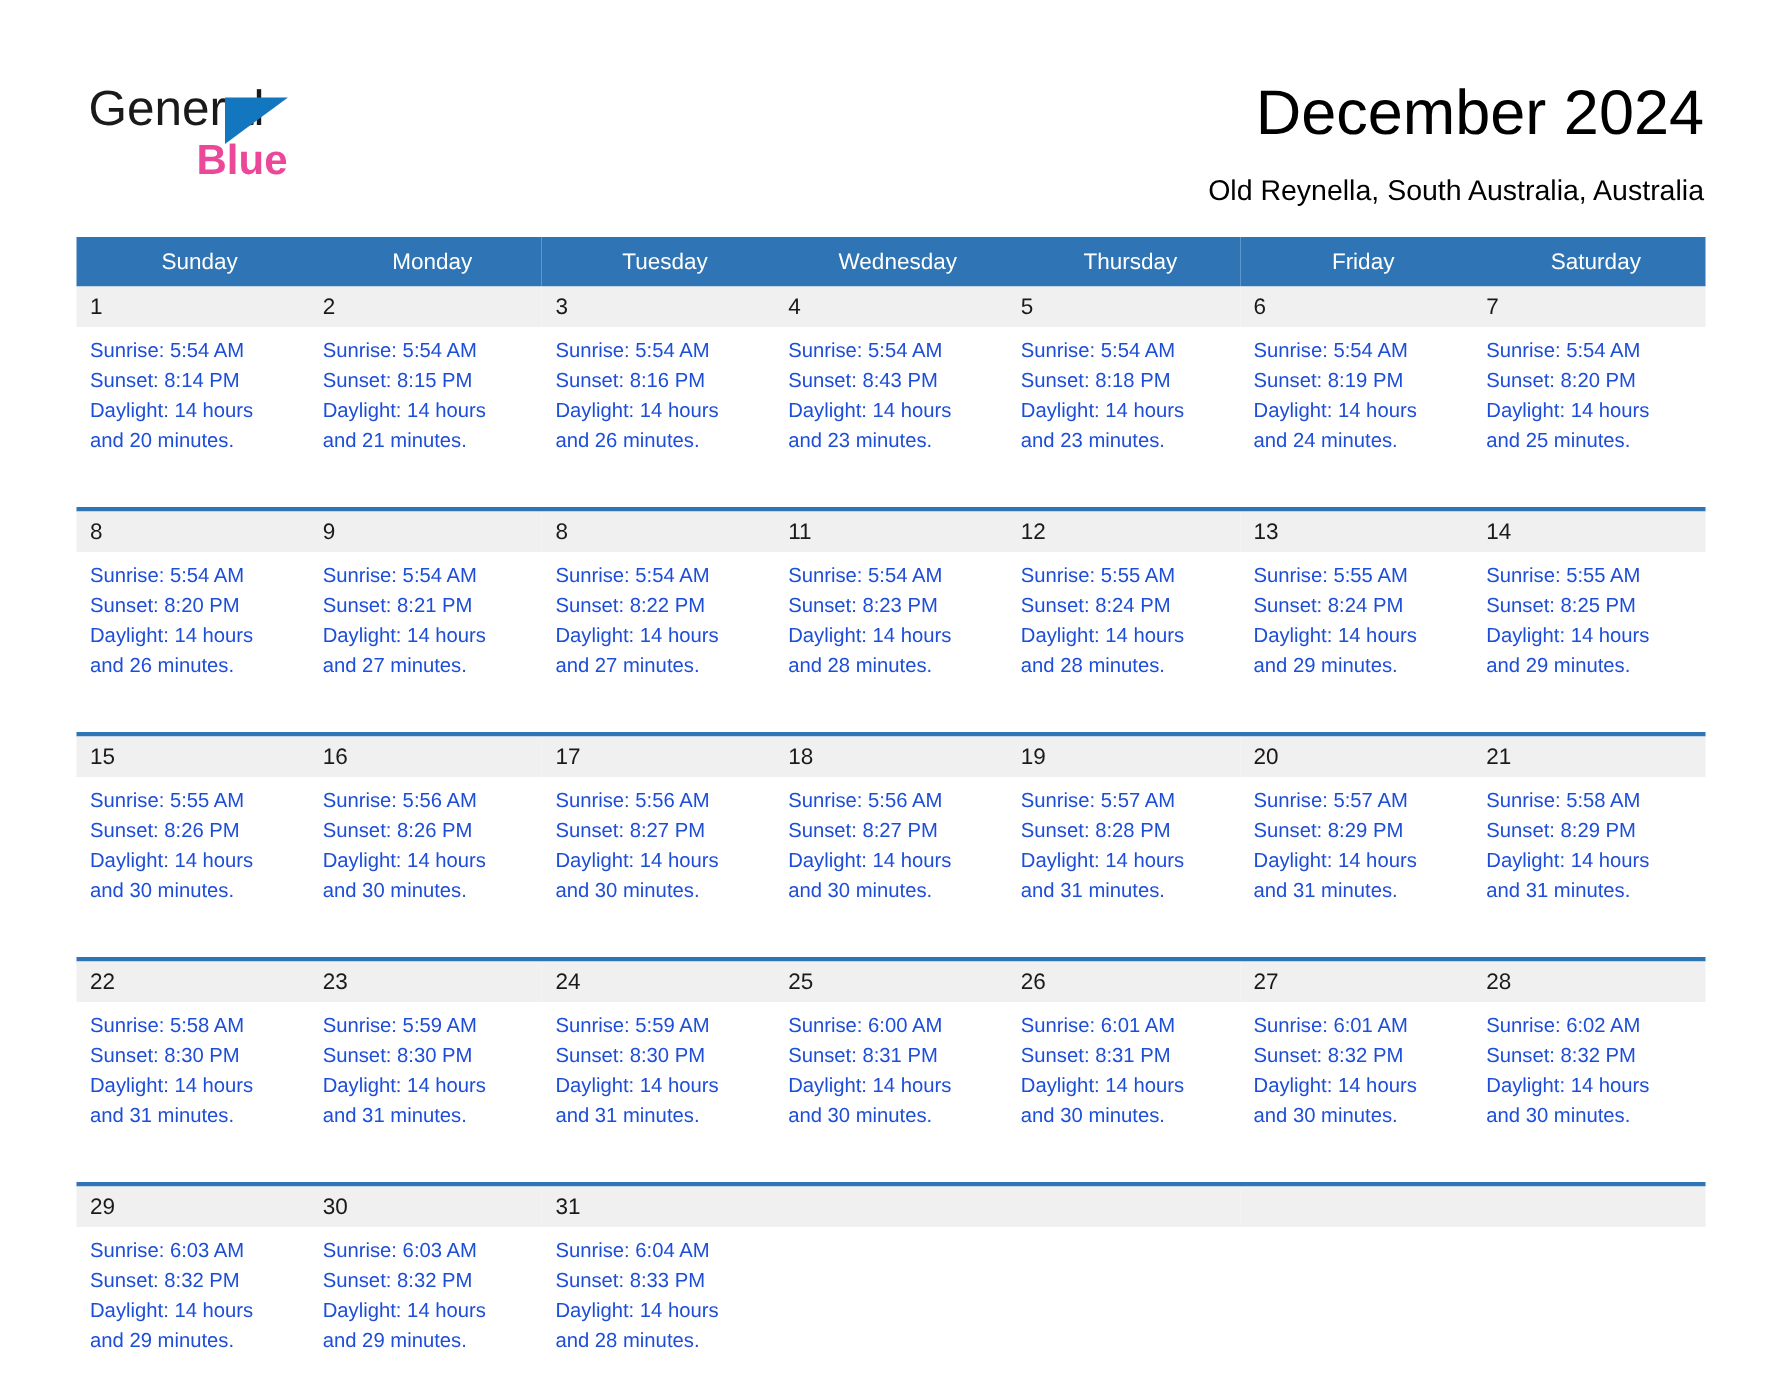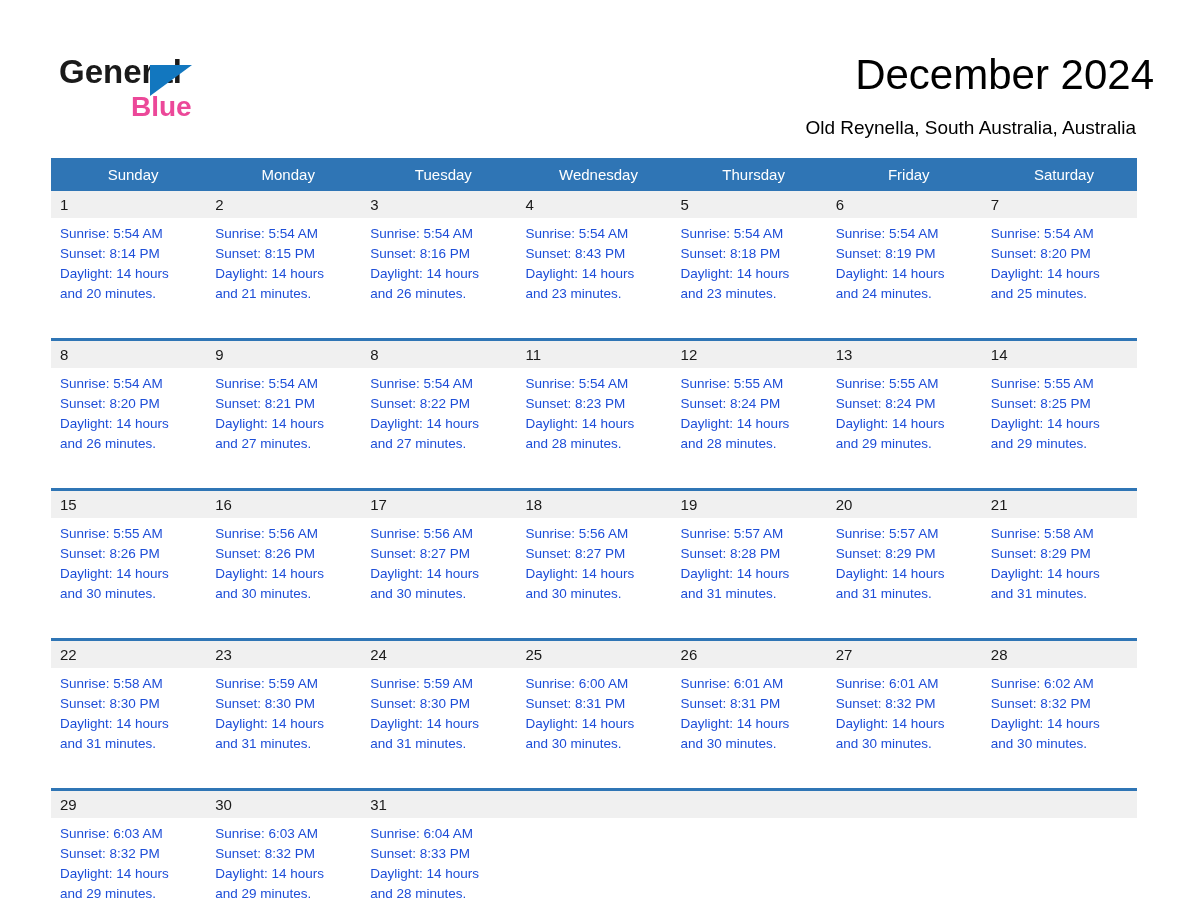--- a/index.html
+++ b/index.html
@@ -39,21 +39,21 @@
     height: 80px;
   }
   .brand-general {
     position: absolute;
     left: 0;
     top: 0;
     font-size: 33px;
     line-height: 40px;
     letter-spacing: 0px;
     color: #1a1a1a;
-    font-weight: 700;
+    font-weight: 400;
   }
   .brand-tri {
     position: absolute;
     left: 91px;
     top: 13px;
     width: 0;
     height: 0;
     border-left: 42px solid #1277bf;
     border-bottom: 31px solid transparent;
   }
@@ -62,21 +62,21 @@
     left: 72px;
     top: 35px;
     font-size: 28px;
     line-height: 40px;
     color: #ec4899;
     font-weight: 700;
   }
 
   .title {
     position: absolute;
-    right: 34px;
+    right: 52px;
     top: 50px;
     font-size: 42px;
     line-height: 50px;
     color: #000000;
     font-weight: 400;
     text-align: right;
     white-space: nowrap;
   }
   .subtitle {
     position: absolute;

